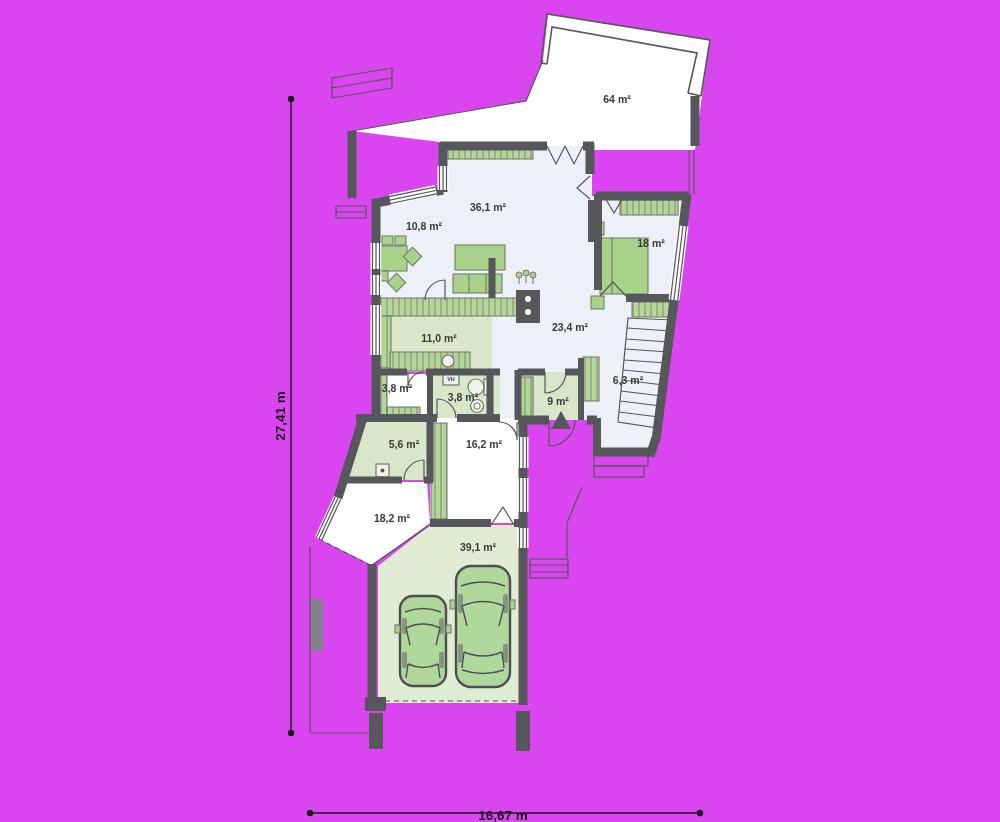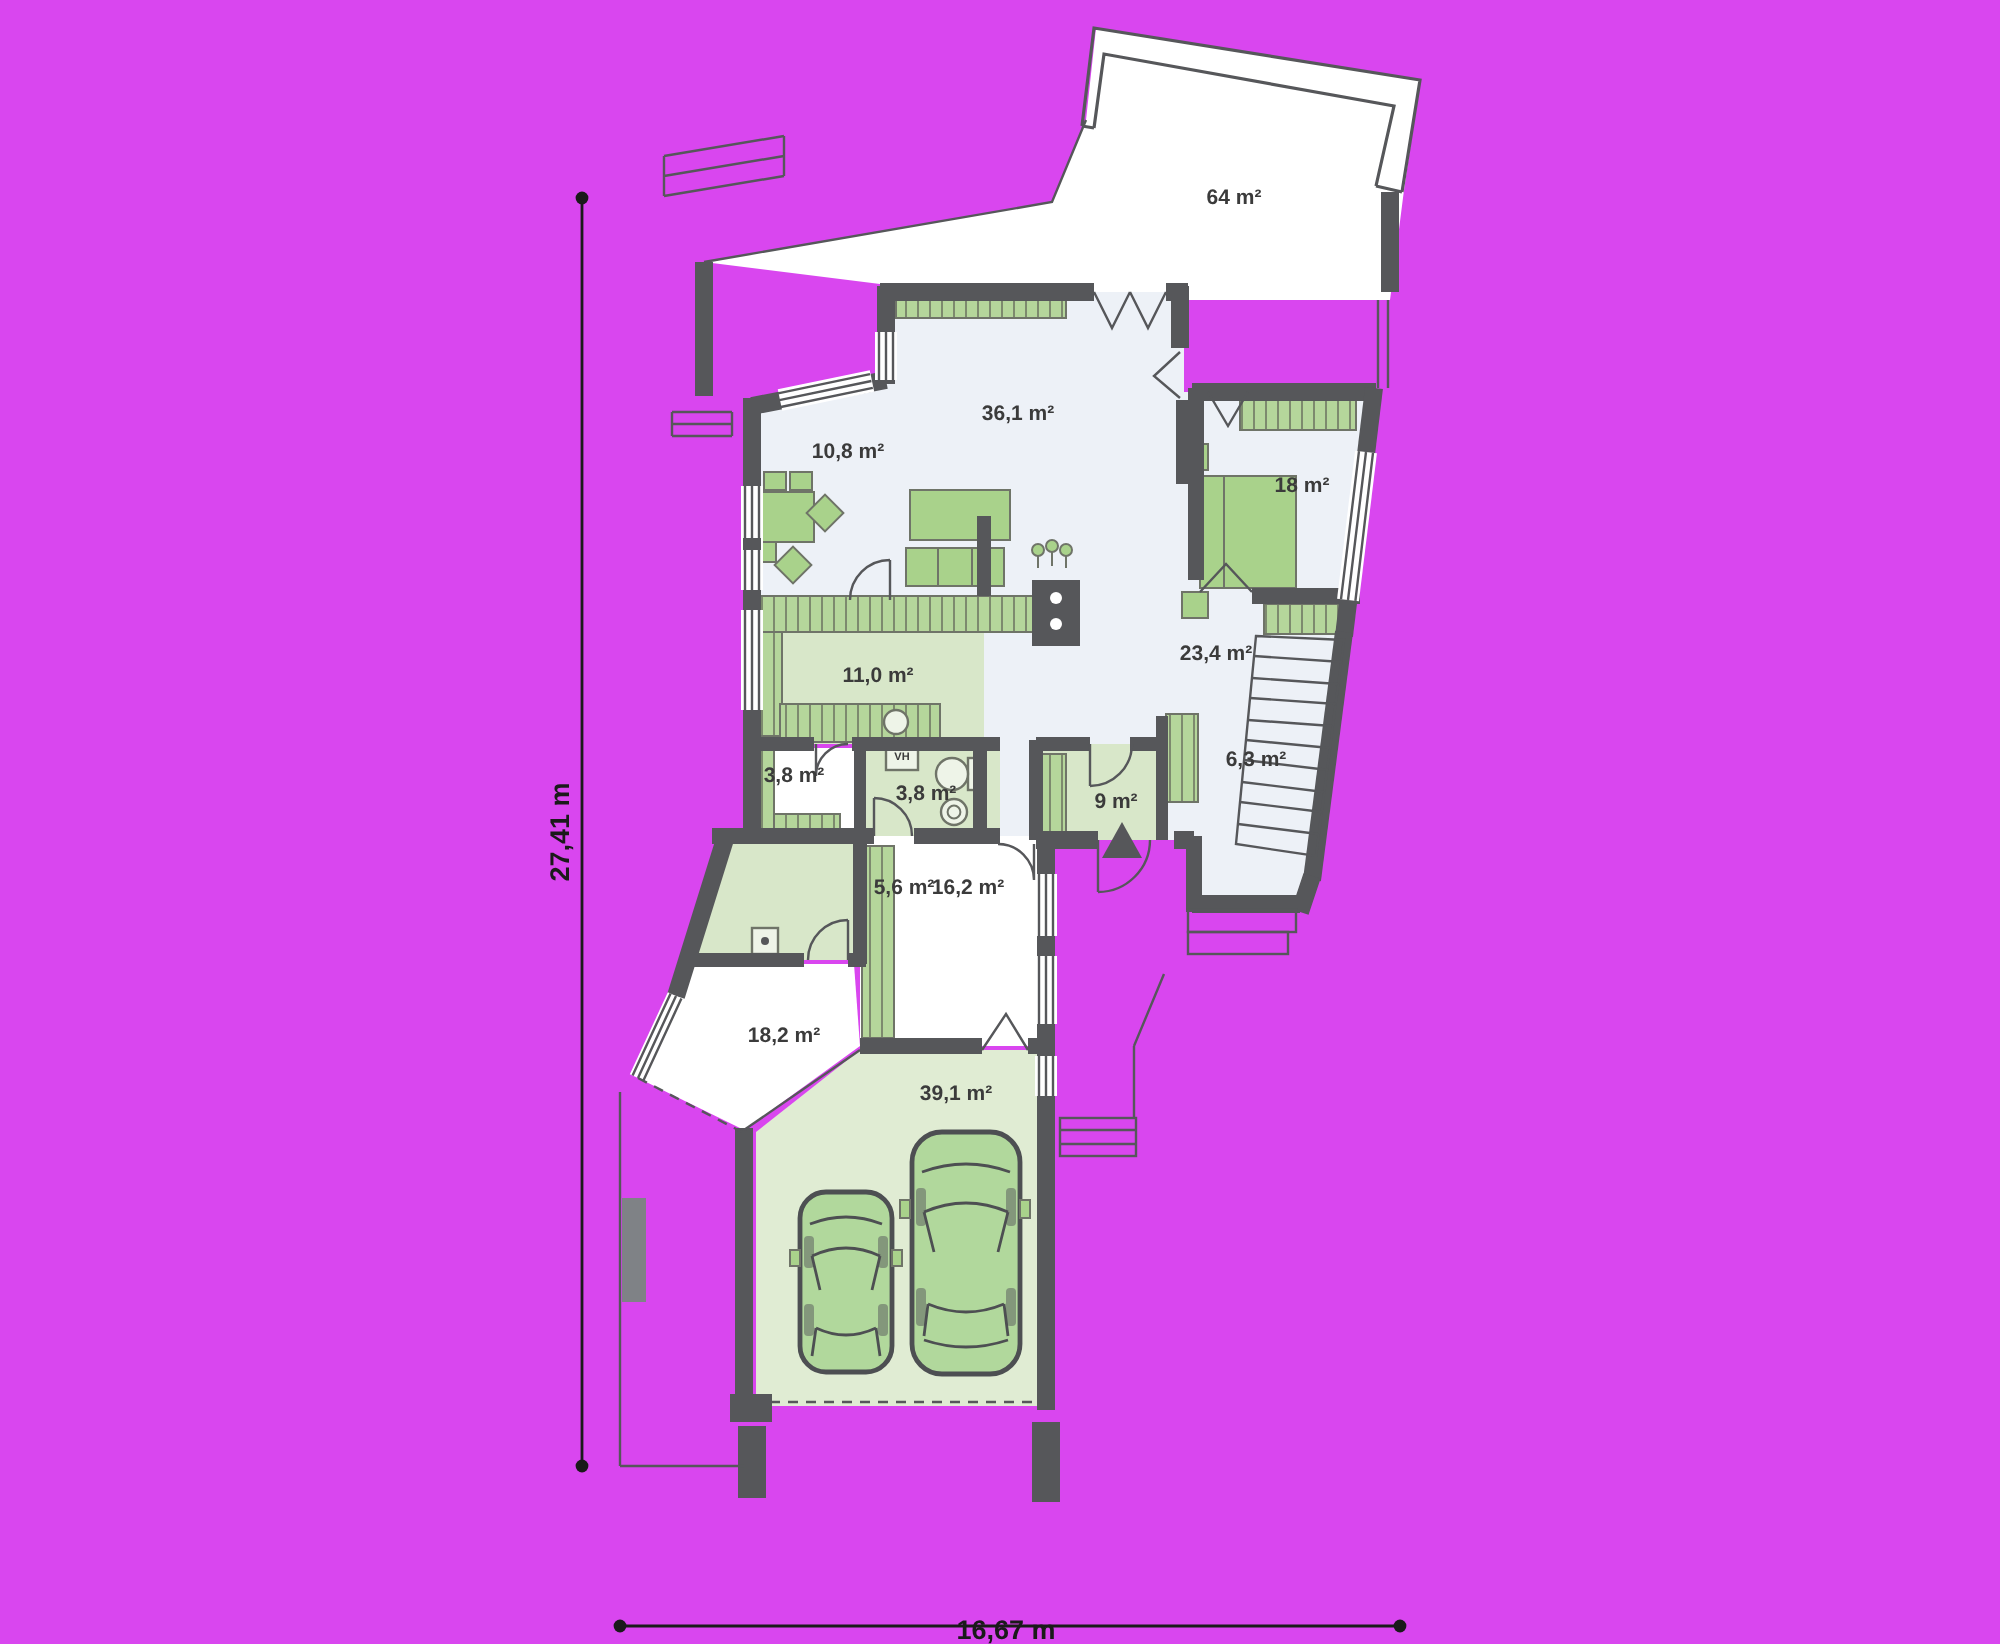--- a/index.html
+++ b/index.html
@@ -308,30 +308,30 @@
   </g>
   <g>
     <path class="dim" d="M310,813 H700"></path>
     <circle class="dimdot" cx="310" cy="813" r="3.2"></circle>
     <circle class="dimdot" cx="700" cy="813" r="3.2"></circle>
   </g>
 </svg>
 
 <div id="labels-layer">
       <span class="room-label" style="left: 617px; top: 99px;">64 m²</span>
-      <span class="room-label" style="left: 509px; top: 207px;">36,1 m²</span>
+      <span class="room-label" style="left: 488px; top: 207px;">36,1 m²</span>
       <span class="room-label" style="left: 424px; top: 226px;">10,8 m²</span>
       <span class="room-label" style="left: 651px; top: 243px;">18 m²</span>
       <span class="room-label" style="left: 439px; top: 338px;">11,0 m²</span>
-      <span class="room-label" style="left: 608px; top: 327px;">23,4 m²</span>
+      <span class="room-label" style="left: 570px; top: 327px;">23,4 m²</span>
       <span class="room-label" style="left: 397px; top: 388px;">3,8 m²</span>
       <span class="room-label" style="left: 463px; top: 397px;">3,8 m²</span>
       <span class="room-label" style="left: 558px; top: 401px;">9 m²</span>
       <span class="room-label" style="left: 616px; top: 380px; padding-left: 24px;">6,3 m²</span>
-      <span class="room-label" style="left: 404px; top: 444px; margin-left: 48px;">5,6 m²</span>
+      <span class="room-label" style="left: 404px; top: 444px;">5,6 m²</span>
       <span class="room-label" style="left: 484px; top: 444px;">16,2 m²</span>
       <span class="room-label" style="left: 392px; top: 518px;">18,2 m²</span>
       <span class="room-label" style="left: 478px; top: 547px;">39,1 m²</span>
       <span class="room-label s-tiny" style="left: 451px; top: 379px;">VH</span>
     </div>
 
 <div class="dim-label-v" style="left:280px;top:416px;">27,41 m</div>
 <div class="dim-label" style="left:503px;top:799px;">16,67 m</div>
 </div>
 

